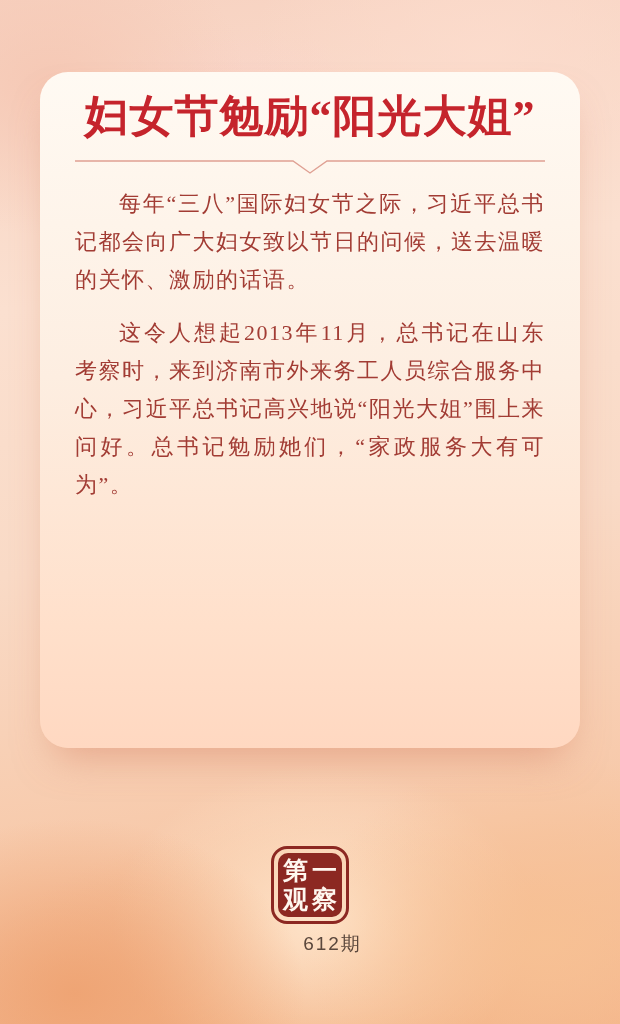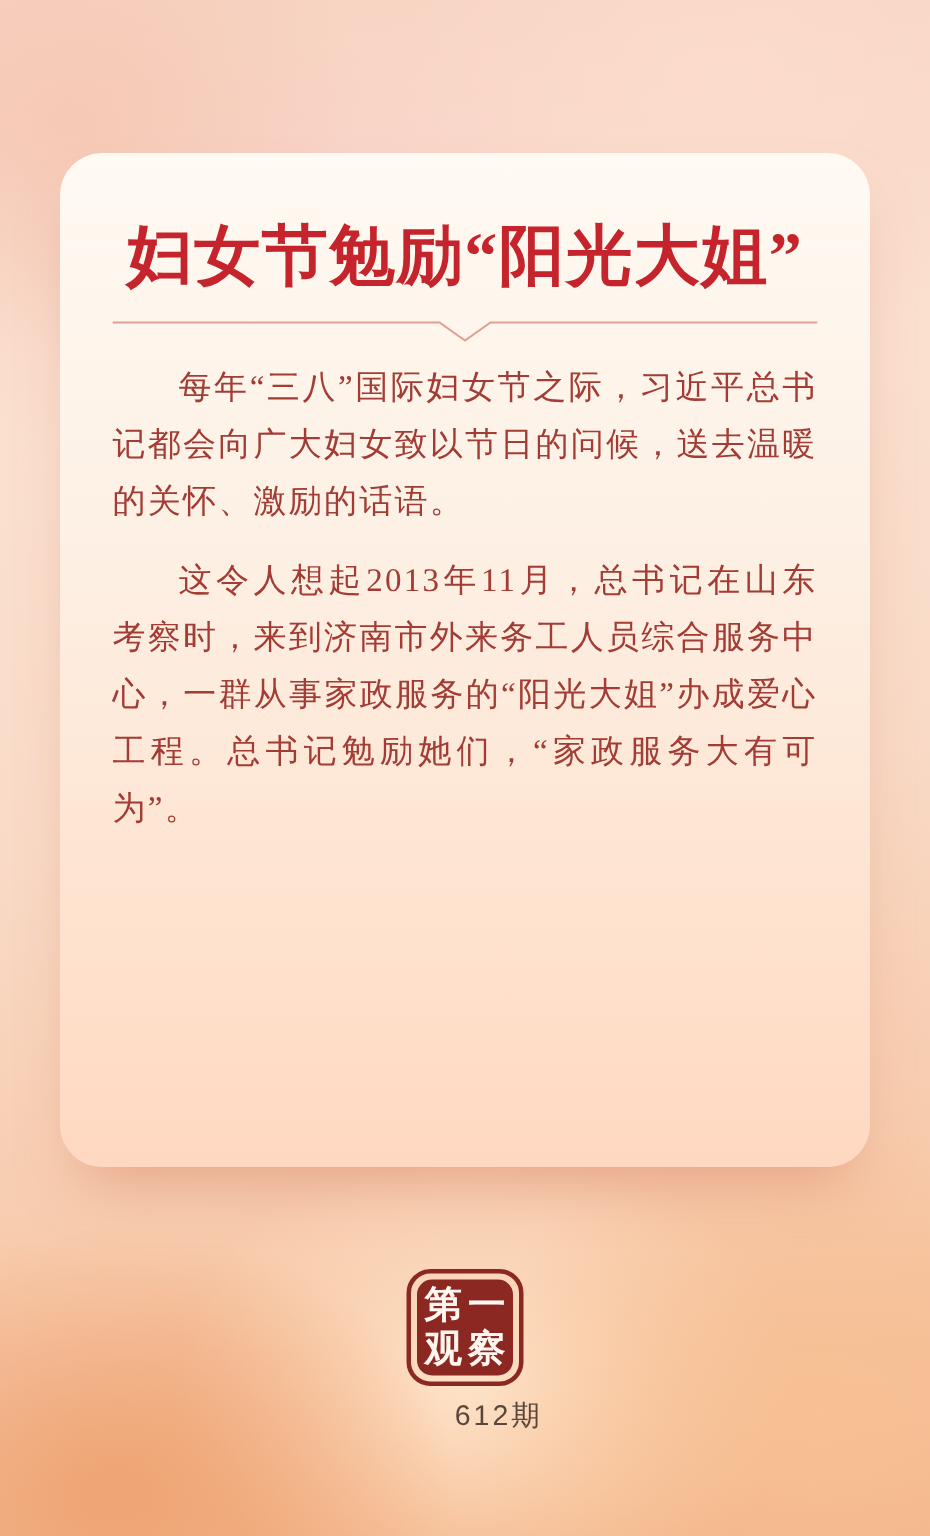--- a/index.html
+++ b/index.html
@@ -20,22 +20,22 @@
       radial-gradient(340px 260px at 88% 92%, rgba(247,193,148,.95), rgba(247,193,148,0) 72%),
       radial-gradient(330px 250px at 12% 97%, rgba(238,162,113,.9), rgba(238,162,113,0) 70%),
       radial-gradient(280px 210px at 52% 90%, rgba(255,231,206,.95), rgba(255,231,206,0) 75%),
       radial-gradient(520px 400px at 50% 110%, rgba(242,176,127,.95), rgba(242,176,127,0) 78%),
       radial-gradient(280px 220px at 8% 8%, rgba(245,198,178,.85), rgba(245,198,178,0) 70%),
       radial-gradient(320px 240px at 78% 5%, rgba(252,220,205,.85), rgba(252,220,205,0) 72%),
       radial-gradient(260px 200px at 38% 16%, rgba(250,205,205,.6), rgba(250,205,205,0) 70%),
       linear-gradient(172deg, #f7d2c1 0%, #fbe0d0 28%, #f9dac6 52%, #f7c8a8 80%, #f3b28a 100%);
   }
   .card{
-    position:absolute;left:40px;top:102px;width:540px;height:676px;box-sizing:border-box;
-    padding:44px 35px 0;border-radius:28px;
+    position:absolute;left:40px;top:72px;width:540px;height:676px;box-sizing:border-box;
+    padding:20px 35px 0;border-radius:28px;
     background:linear-gradient(180deg, var(--card-top) 0%, #fdeee1 45%, #ffe0cb 82%, var(--card-bottom) 100%);
     box-shadow:0 22px 38px -14px rgba(212,126,96,.5);
   }
   .title{
     margin:0;text-align:center;color:var(--title-red);
     font-weight:900;font-size:44px;line-height:1.15;letter-spacing:1px;
     font-family:"Liberation Serif","DejaVu Serif",serif;
   }
   .divider{display:block;width:100%;height:16px;margin:16px 0 10px;}
   .article p{
@@ -76,21 +76,21 @@
   <div class="card">
 
     <h1 class="title">妇女节勉励“阳光大姐”</h1>
 
     <svg class="divider" viewBox="0 0 470 16" preserveAspectRatio="none">
       <path d="M0 2 H218 L235 14 L252 2 H470" fill="none" stroke="#dfa093" stroke-width="1.4"></path>
     </svg>
 
     <div class="article">
       <p>每年“三八”国际妇女节之际，习近平总书记都会向广大妇女致以节日的问候，送去温暖的关怀、激励的话语。</p>
-      <p>这令人想起2013年11月，总书记在山东考察时，来到济南市外来务工人员综合服务中心，一群从事家政服务的“阳光大姐”办成爱心工程。总书记勉励她们，“家政服务大有可为”。</p>
+      <p>这令人想起2013年11月，总书记在山东考察时，来到济南市外来务工人员综合服务中心，习近平总书记高兴地说“阳光大姐”围上来问好。总书记勉励她们，“家政服务大有可为”。</p>
     </div>
 
   </div>
 
   <div class="footer">
     <div class="seal-outer">
       <div class="seal-inner">
         <span>第</span>
         <span>一</span>
         <span>观</span>

